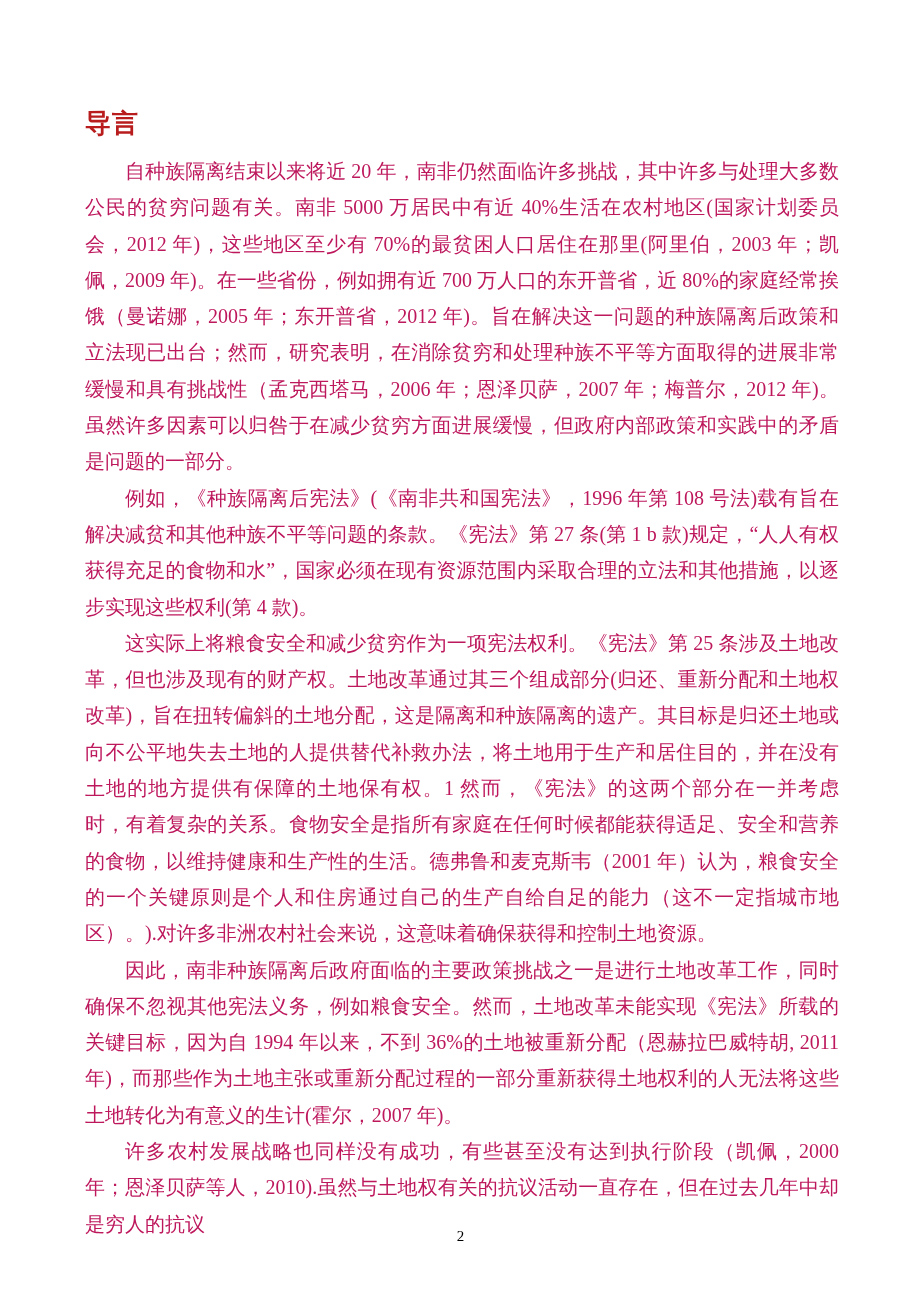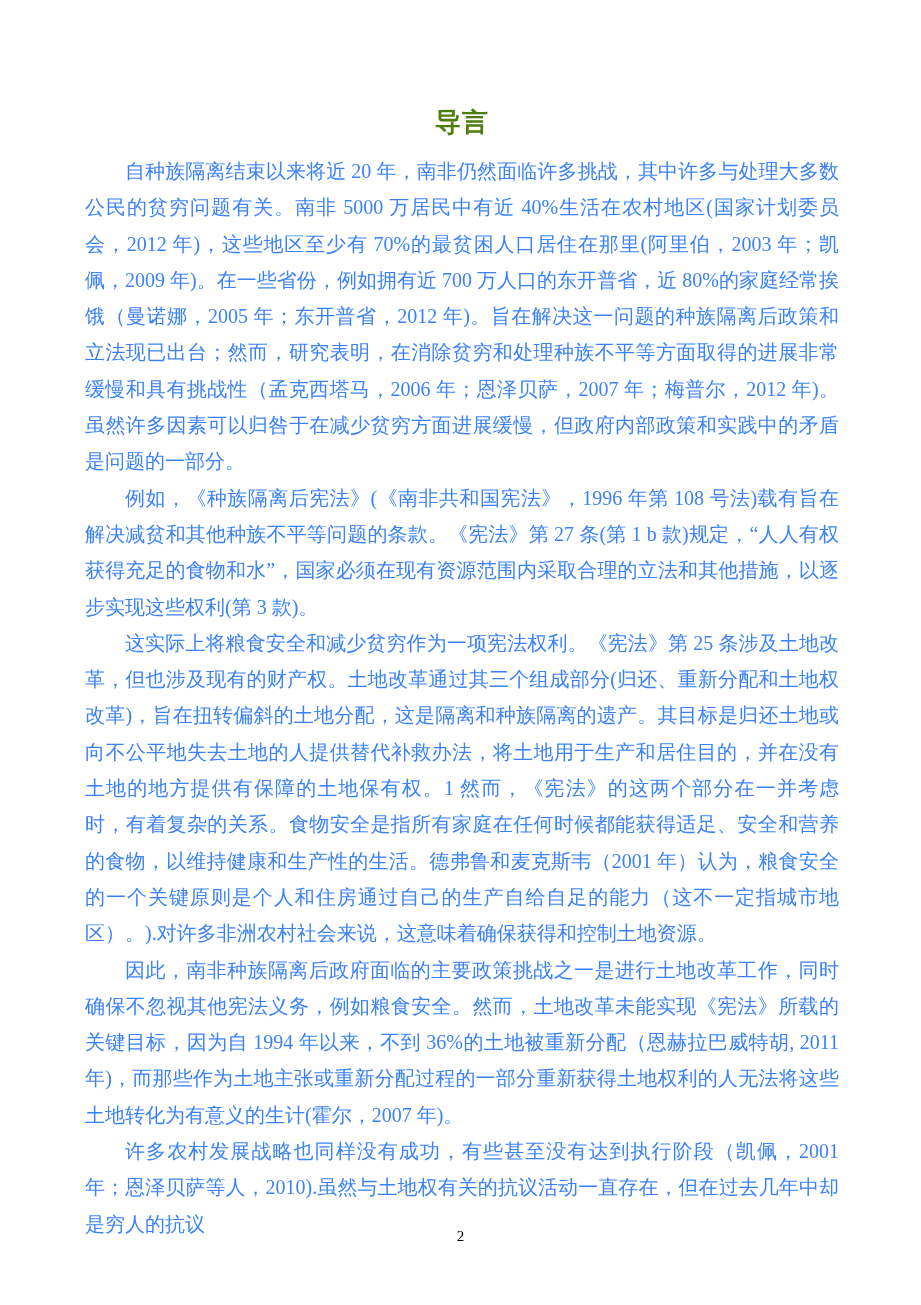--- a/index.html
+++ b/index.html
@@ -17,56 +17,55 @@
     box-sizing: border-box;
     overflow: hidden;
   }
   .content {
     position: absolute;
     top: 108px;
     left: 85px;
     width: 754px;
   }
   .doc-heading {
-    font-family: Liberation Mono, monospace;
+    font-family: Liberation Serif, serif;
     font-size: 26px;
     font-weight: bold;
     line-height: 32px;
     margin: 0 0 13px 0;
-    color: #4d7c0f;
+    color: #b91c1c;
     letter-spacing: 1px;
-    text-align: center;
   }
   .doc-paragraph {
     font-family: "Liberation Serif", "DejaVu Serif", serif;
     font-size: 20px;
     line-height: 36.3px;
     margin: 0;
     text-align: justify;
     text-indent: 2em;
-    color: #3b82f6;
+    color: #be185d;
     word-break: break-all;
   }
   .page-number {
     position: absolute;
     top: 1228px;
     left: 0;
     width: 100%;
     text-align: center;
     font-family: "Liberation Serif", "DejaVu Serif", serif;
     font-size: 15px;
     color: #000000;
   }
 </style>
 </head>
 <body>
 
 <div class="page">
   <div class="content">
     <h1 class="doc-heading">导言</h1>
     <p class="doc-paragraph">自种族隔离结束以来将近 20 年，南非仍然面临许多挑战，其中许多与处理大多数公民的贫穷问题有关。南非 5000 万居民中有近 40%生活在农村地区(国家计划委员会，2012 年)，这些地区至少有 70%的最贫困人口居住在那里(阿里伯，2003 年；凯佩，2009 年)。在一些省份，例如拥有近 700 万人口的东开普省，近 80%的家庭经常挨饿（曼诺娜，2005 年；东开普省，2012 年)。旨在解决这一问题的种族隔离后政策和立法现已出台；然而，研究表明，在消除贫穷和处理种族不平等方面取得的进展非常缓慢和具有挑战性（孟克西塔马，2006 年；恩泽贝萨，2007 年；梅普尔，2012 年)。虽然许多因素可以归咎于在减少贫穷方面进展缓慢，但政府内部政策和实践中的矛盾是问题的一部分。</p>
-    <p class="doc-paragraph">例如，《种族隔离后宪法》(《南非共和国宪法》，1996 年第 108 号法)载有旨在解决减贫和其他种族不平等问题的条款。《宪法》第 27 条(第 1 b 款)规定，“人人有权获得充足的食物和水”，国家必须在现有资源范围内采取合理的立法和其他措施，以逐步实现这些权利(第 3 款)。</p>
+    <p class="doc-paragraph">例如，《种族隔离后宪法》(《南非共和国宪法》，1996 年第 108 号法)载有旨在解决减贫和其他种族不平等问题的条款。《宪法》第 27 条(第 1 b 款)规定，“人人有权获得充足的食物和水”，国家必须在现有资源范围内采取合理的立法和其他措施，以逐步实现这些权利(第 4 款)。</p>
     <p class="doc-paragraph">这实际上将粮食安全和减少贫穷作为一项宪法权利。《宪法》第 25 条涉及土地改革，但也涉及现有的财产权。土地改革通过其三个组成部分(归还、重新分配和土地权改革)，旨在扭转偏斜的土地分配，这是隔离和种族隔离的遗产。其目标是归还土地或向不公平地失去土地的人提供替代补救办法，将土地用于生产和居住目的，并在没有土地的地方提供有保障的土地保有权。1 然而，《宪法》的这两个部分在一并考虑时，有着复杂的关系。食物安全是指所有家庭在任何时候都能获得适足、安全和营养的食物，以维持健康和生产性的生活。德弗鲁和麦克斯韦（2001 年）认为，粮食安全的一个关键原则是个人和住房通过自己的生产自给自足的能力（这不一定指城市地区）。).对许多非洲农村社会来说，这意味着确保获得和控制土地资源。</p>
     <p class="doc-paragraph">因此，南非种族隔离后政府面临的主要政策挑战之一是进行土地改革工作，同时确保不忽视其他宪法义务，例如粮食安全。然而，土地改革未能实现《宪法》所载的关键目标，因为自 1994 年以来，不到 36%的土地被重新分配（恩赫拉巴威特胡, 2011 年)，而那些作为土地主张或重新分配过程的一部分重新获得土地权利的人无法将这些土地转化为有意义的生计(霍尔，2007 年)。</p>
-    <p class="doc-paragraph">许多农村发展战略也同样没有成功，有些甚至没有达到执行阶段（凯佩，2001 年；恩泽贝萨等人，2010).虽然与土地权有关的抗议活动一直存在，但在过去几年中却是穷人的抗议</p>
+    <p class="doc-paragraph">许多农村发展战略也同样没有成功，有些甚至没有达到执行阶段（凯佩，2000 年；恩泽贝萨等人，2010).虽然与土地权有关的抗议活动一直存在，但在过去几年中却是穷人的抗议</p>
   </div>
   <div class="page-number">2</div>
 </div>
 
 </body></html>

